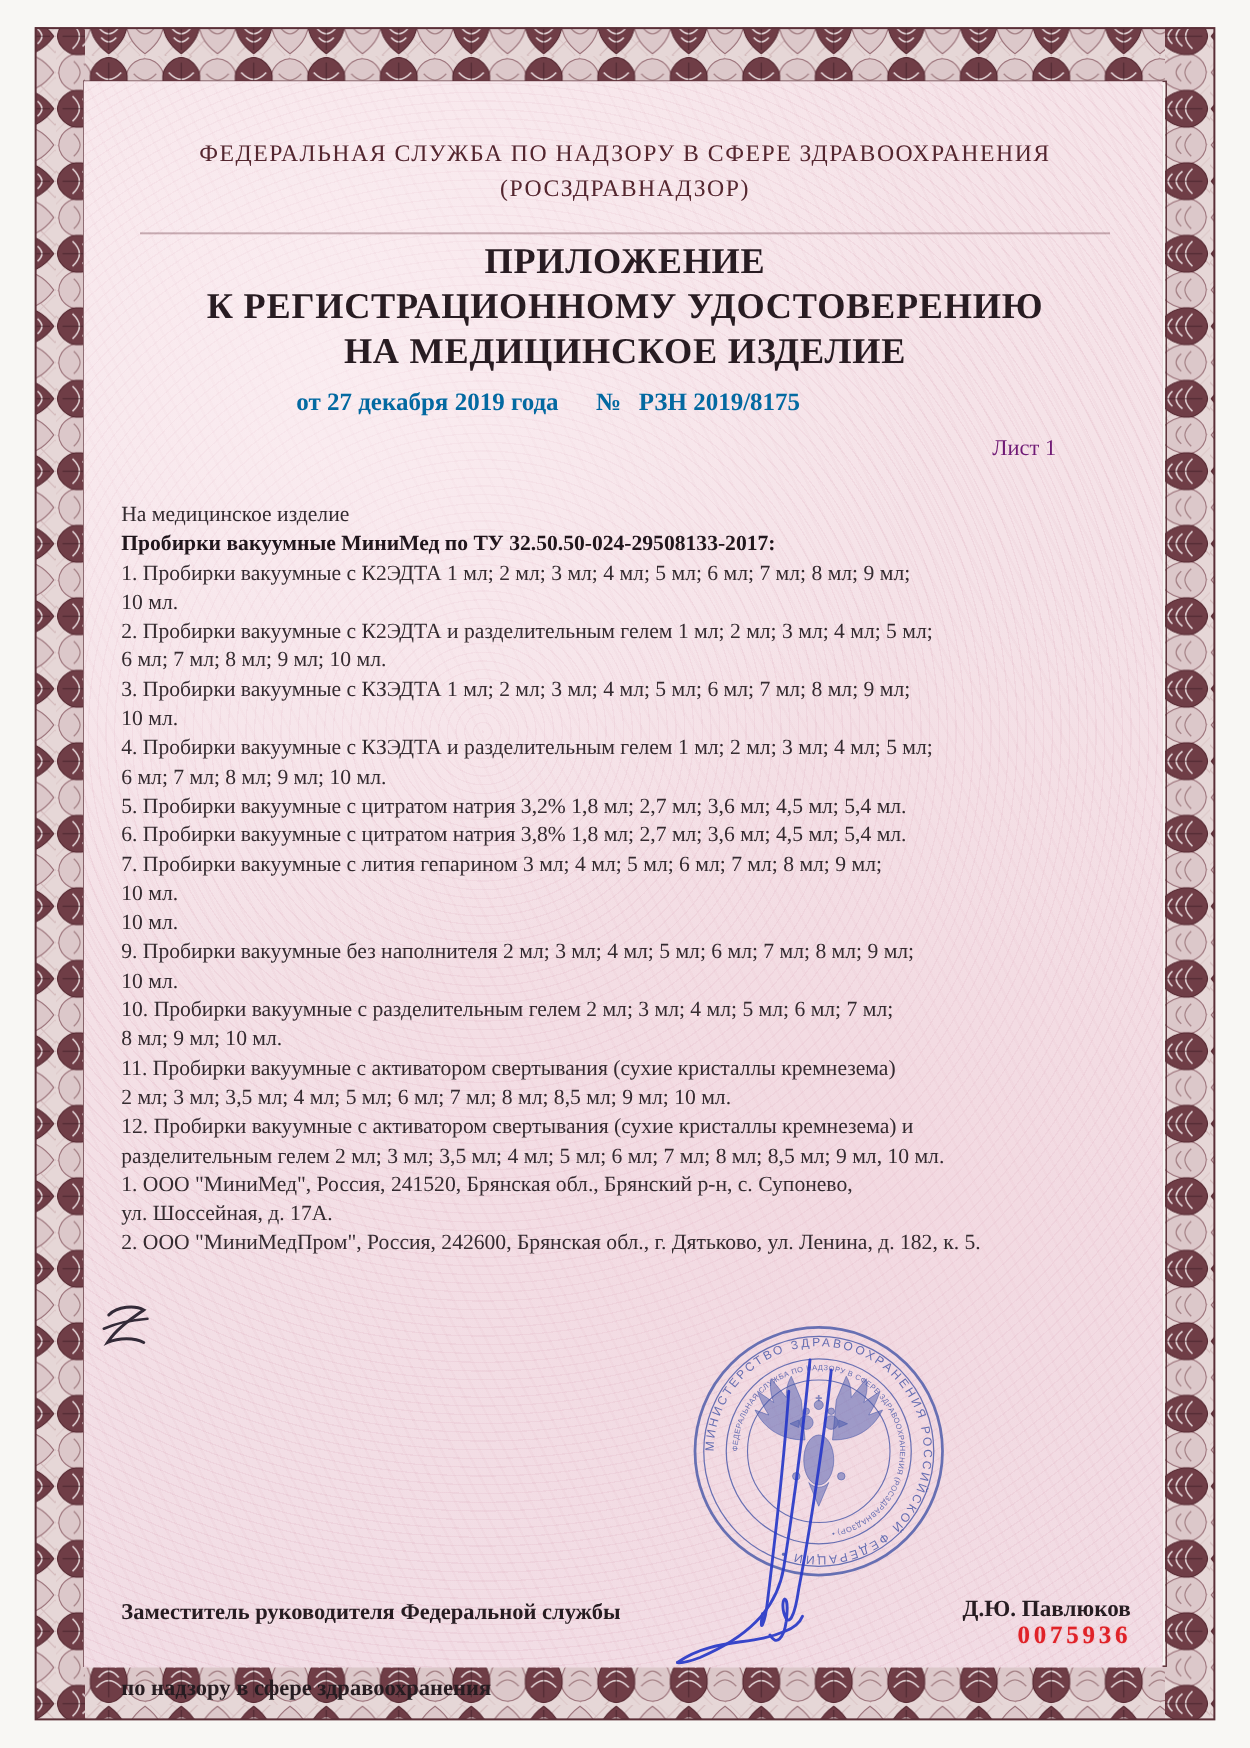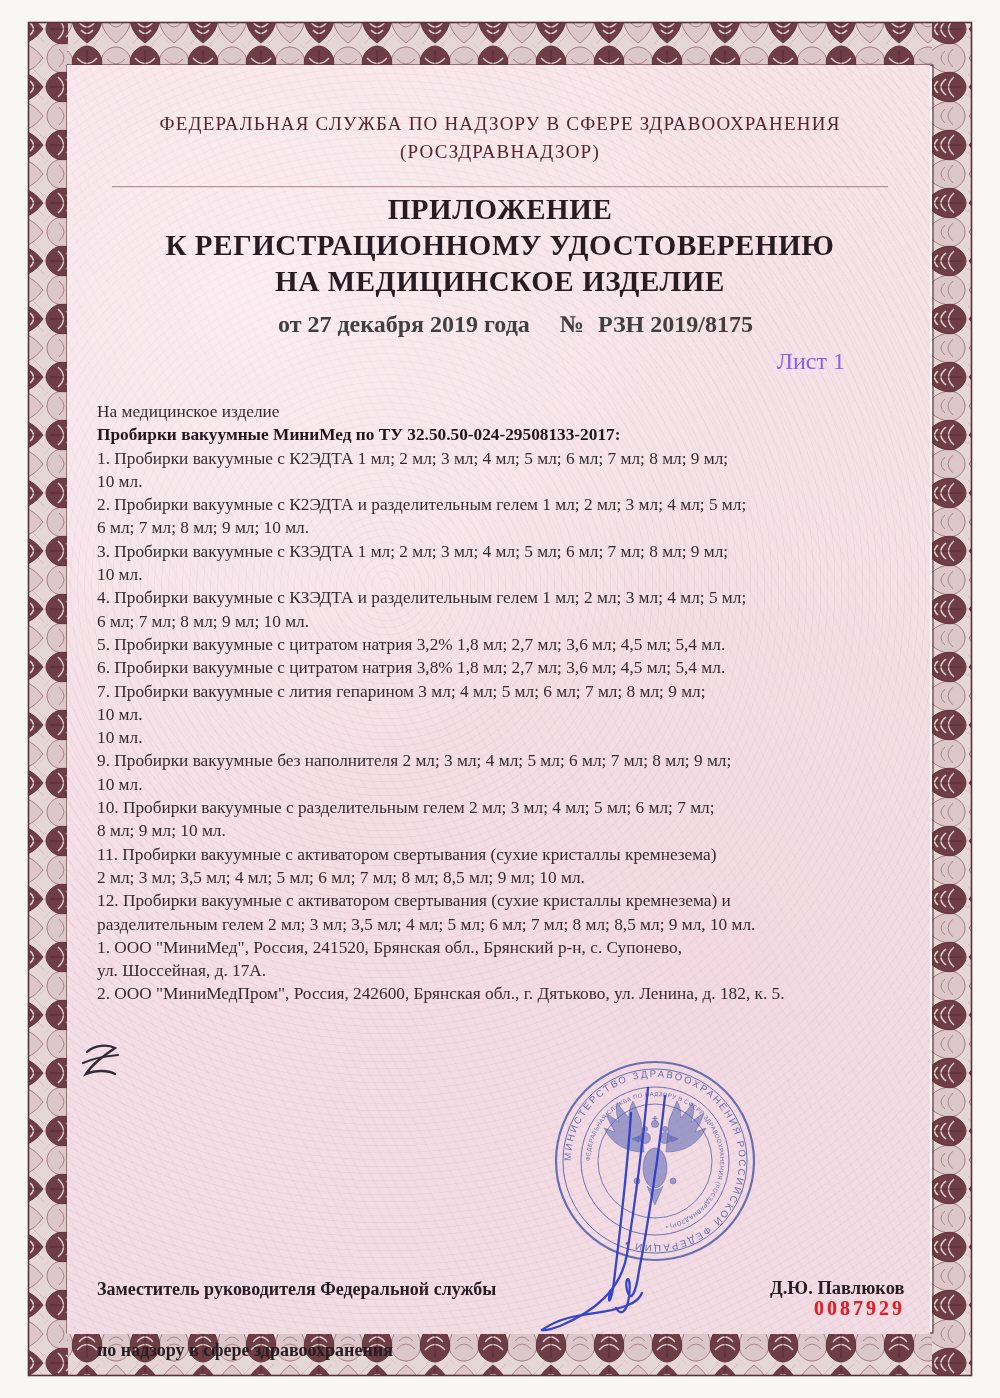--- a/index.html
+++ b/index.html
@@ -24,25 +24,25 @@
   .agency{
     font-size:19px;letter-spacing:1.2px;color:#54262f;line-height:27px;
   }
   .divider{
     height:0;border-top:1px solid rgba(112,66,76,.5);
     box-shadow:0 1px 0 rgba(150,90,100,.15);
   }
   .title{
     font-size:29px;font-weight:bold;color:#281c22;letter-spacing:.6px;
   }
-  .dateline{font-size:24px;color:#404040;white-space:nowrap;margin-left:41px;}
+  .dateline{font-size:20px;color:#0369a1;white-space:nowrap;}
   .dateline .dl{font-weight:bold;}
   .dateline .num{font-weight:bold;}
   .dateline .no{font-weight:bold;margin:0 14px 0 30px;}
-  .sheet{font-size:24px;color:#8b5cf6;text-align:right;}
+  .sheet{font-size:18px;color:#701a75;text-align:right;}
   #bodytext{
     left:97px;top:400px;width:835px;
     font-size:17.3px;line-height:23.3px;color:#342b30;
   }
   #bodytext div{white-space:nowrap;}
   #bodytext .b{font-weight:bold;color:#20161c;}
   .footer-title{font-size:18px;font-weight:bold;color:#261c21;line-height:29px;margin-top:44px;}
   .signer-name{font-size:18.5px;font-weight:bold;color:#261c21;margin-top:19px;}
   .serial{
     font-size:20px;font-weight:bold;letter-spacing:3px;color:#e02228;
@@ -186,13 +186,13 @@
     <path d="M150,38 C144,96 132,172 124,213 C121,234 116,246 112,232 C109,219 117,214 114,239 C112,253 106,259 101,250"></path>
     <path d="M116,55 C112,116 104,182 99,223 C97,241 92,251 95,233"></path>
     <path d="M27,272 C55,252 86,259 113,247 C121,244 125,240 127,235"></path>
   </g>
 </svg>
 
 <div class="abs footer-title" style="left:97px;top:1231px">Заместитель руководителя Федеральной службы</div>
 <div class="abs footer-title" style="left:97px;top:1292px">по надзору в сфере здравоохранения</div>
 <div class="abs signer-name" style="left:770px;top:1259px">Д.Ю. Павлюков</div>
 
-<div class="abs serial" style="left:814px;top:1297px">0087929</div>
+<div class="abs serial" style="left:814px;top:1297px">0075936</div>
 
 </body></html>

